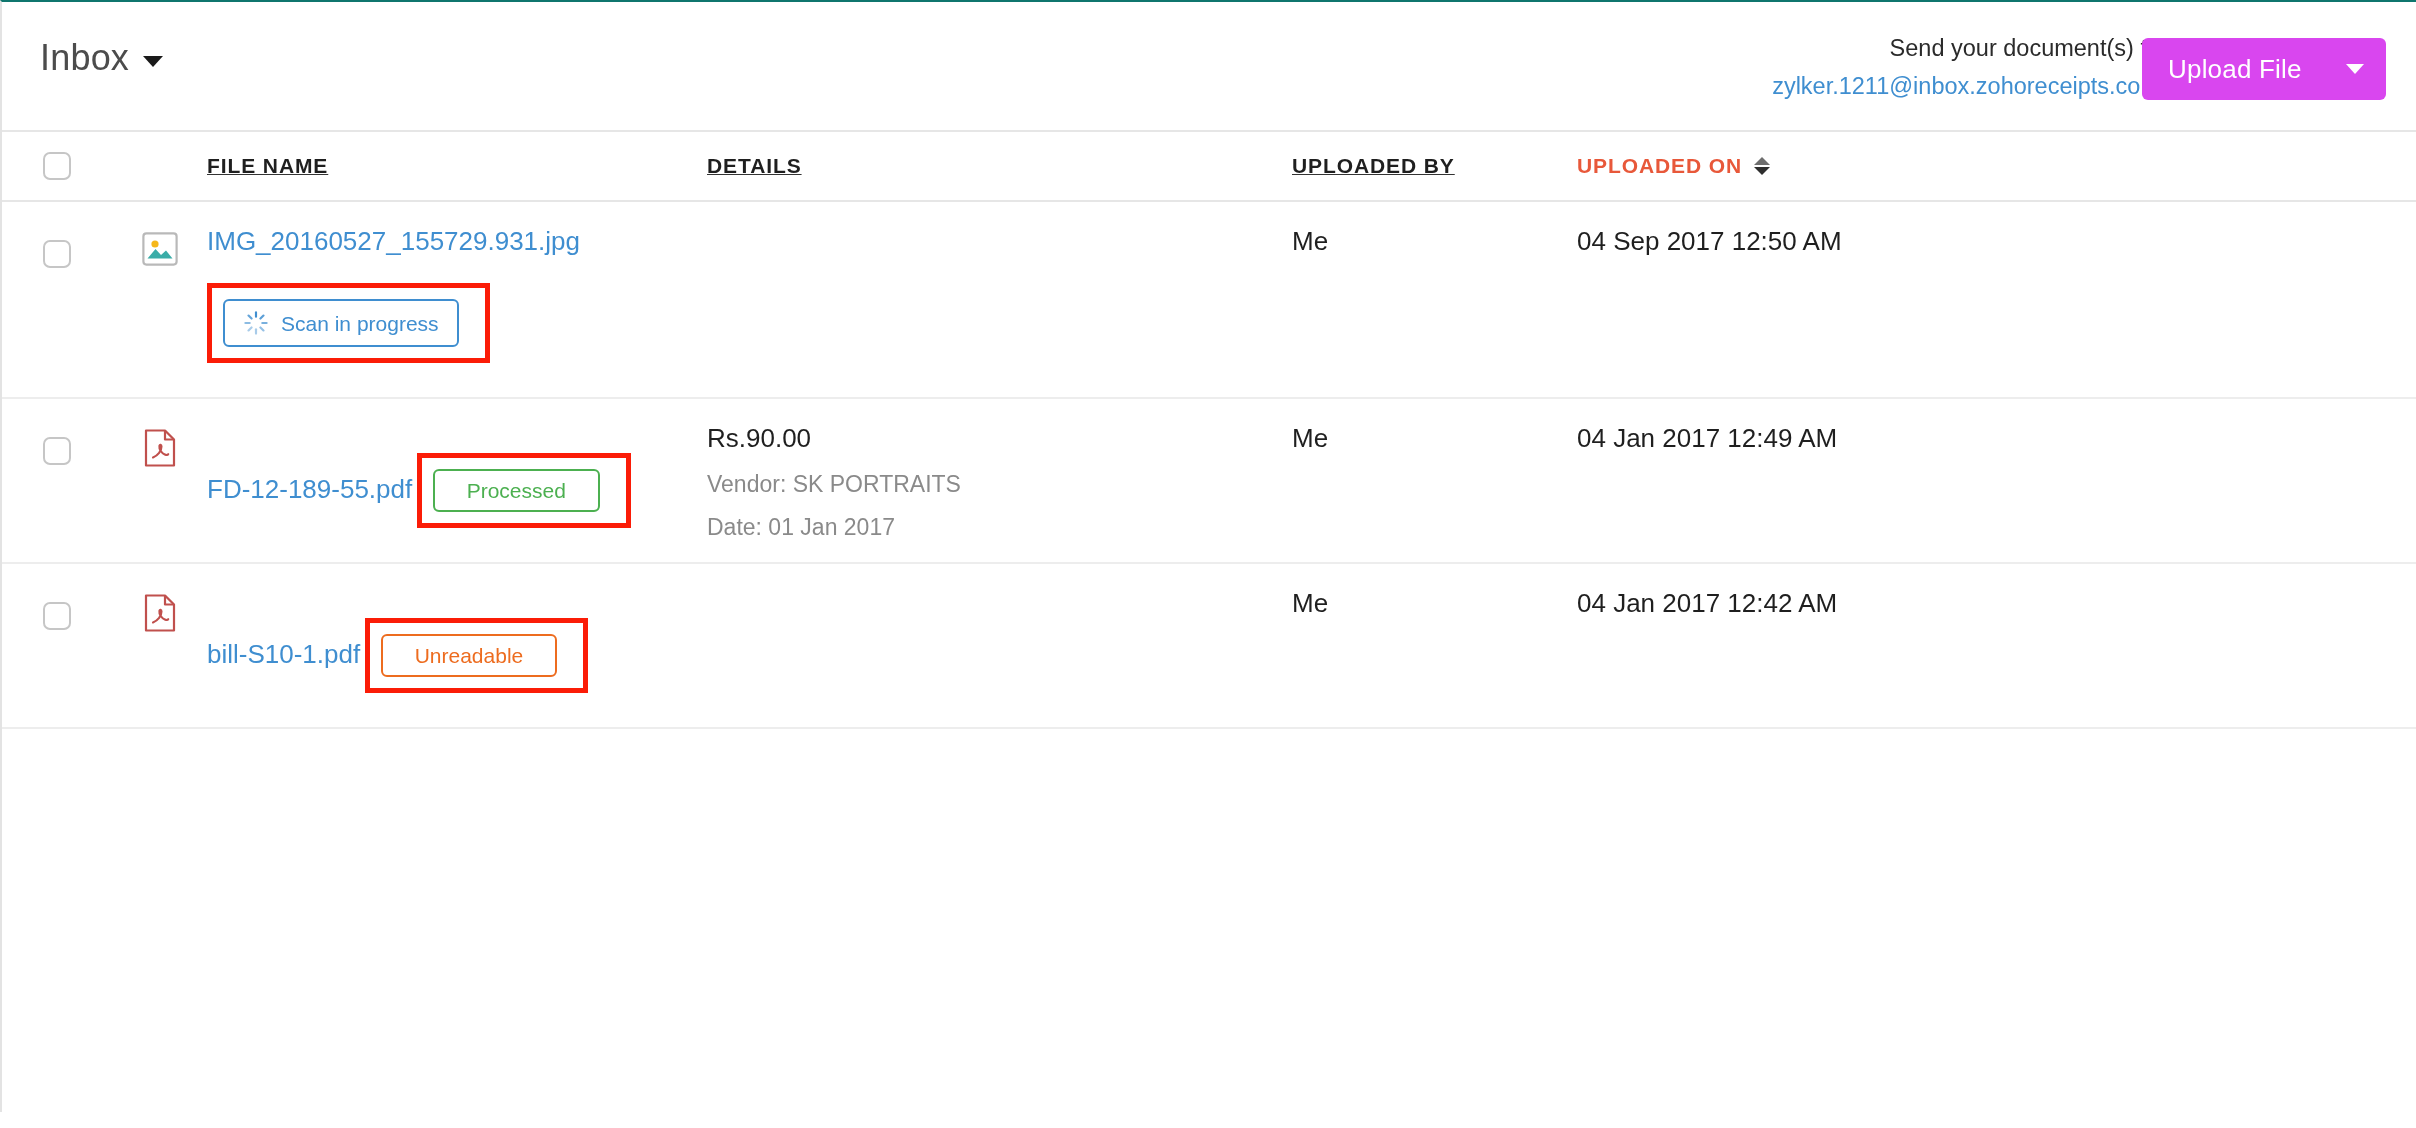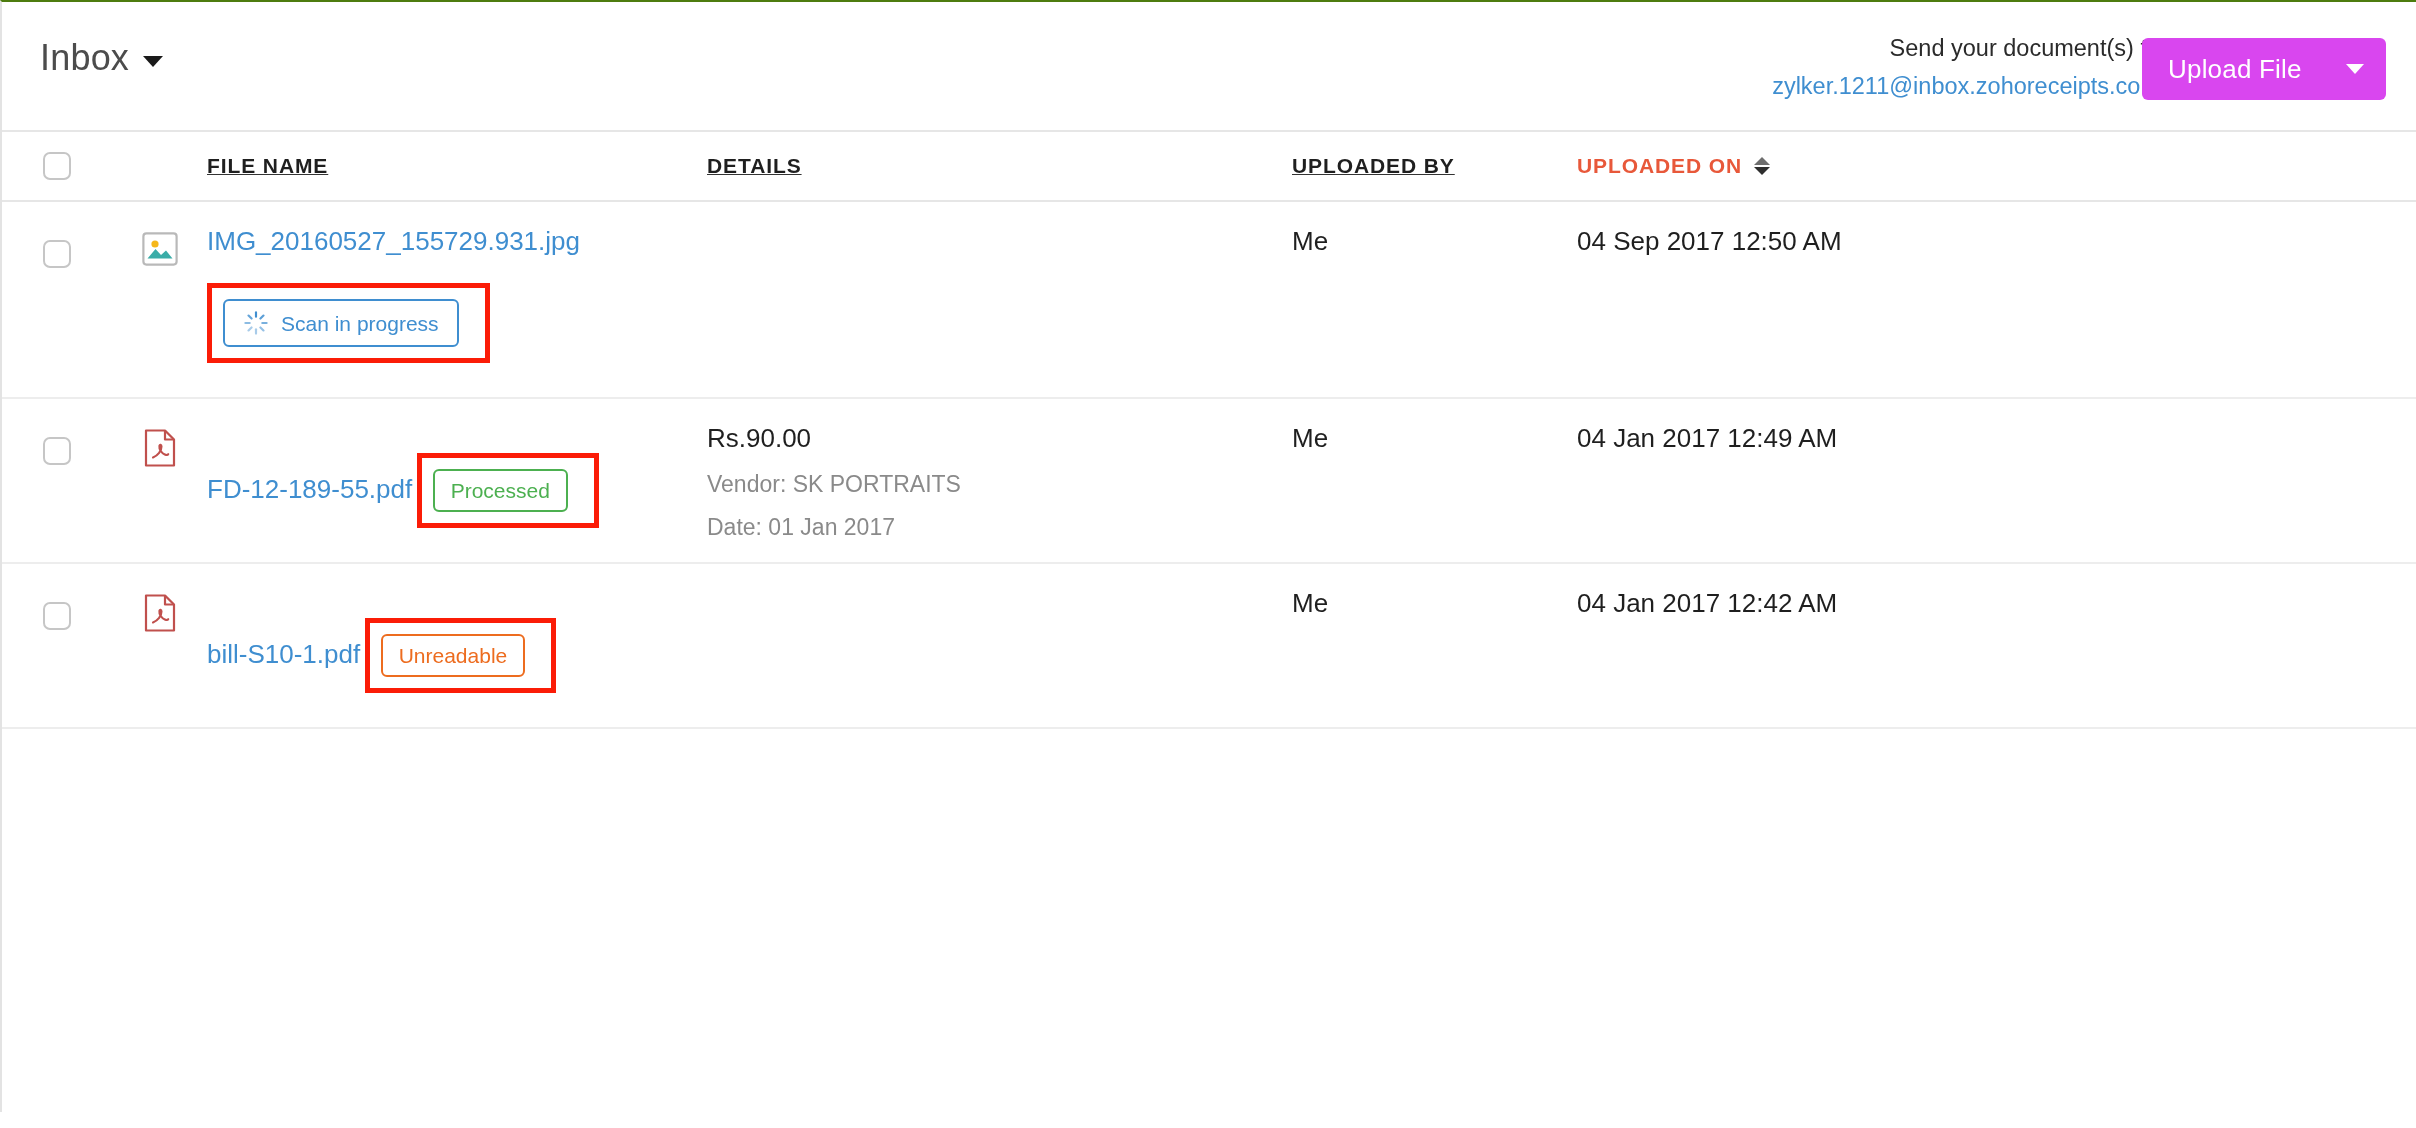--- a/index.html
+++ b/index.html
@@ -16,21 +16,21 @@
     overflow: hidden;
     position: relative;
   }
   .page {
     position: absolute;
     left: 0; top: 0;
     width: 2416px;
     height: 1112px;
     background: #fff;
     border-left: 2px solid #e3e3e3;
-    border-top: 2px solid #4d7c0f;
+    border-top: 2px solid #0f766e;
     box-sizing: border-box;
   }
 
   
   .topbar {
     position: relative;
     height: 130px;
     border-bottom: 2px solid #e6e6e6;
     box-sizing: border-box;
   }
@@ -190,21 +190,21 @@
     box-sizing: border-box;
     text-decoration: underline;
   }
 
   .badge {
     display: inline-flex;
     align-items: center;
     gap: 12px;
     border: 2px solid;
     border-radius: 6px;
-    padding: 9px 16px;
+    padding: 9px 32px;
     font-size: 21px;
     line-height: 1;
     background: #fff;
     cursor: pointer;
     white-space: nowrap;
   }
   .badge.scan      { border-color: #3f8ed0; color: #3f8ed0; padding: 9px 18px; }
   .badge.processed { border-color: #4cb050; color: #4cb050; }
   .badge.unreadable{ border-color: #ed6c1f; color: #ed6c1f; }
 

